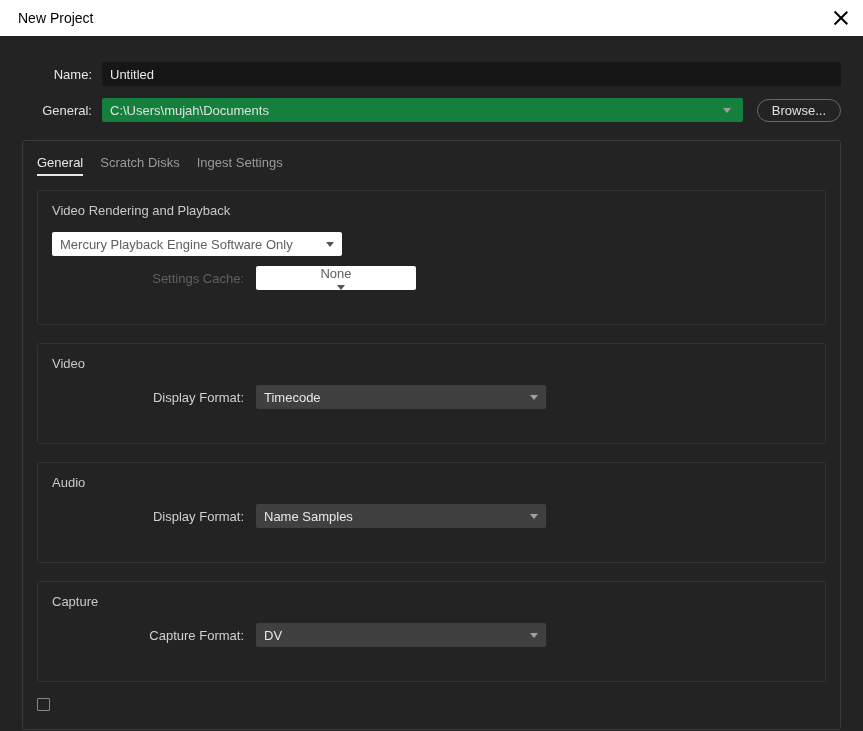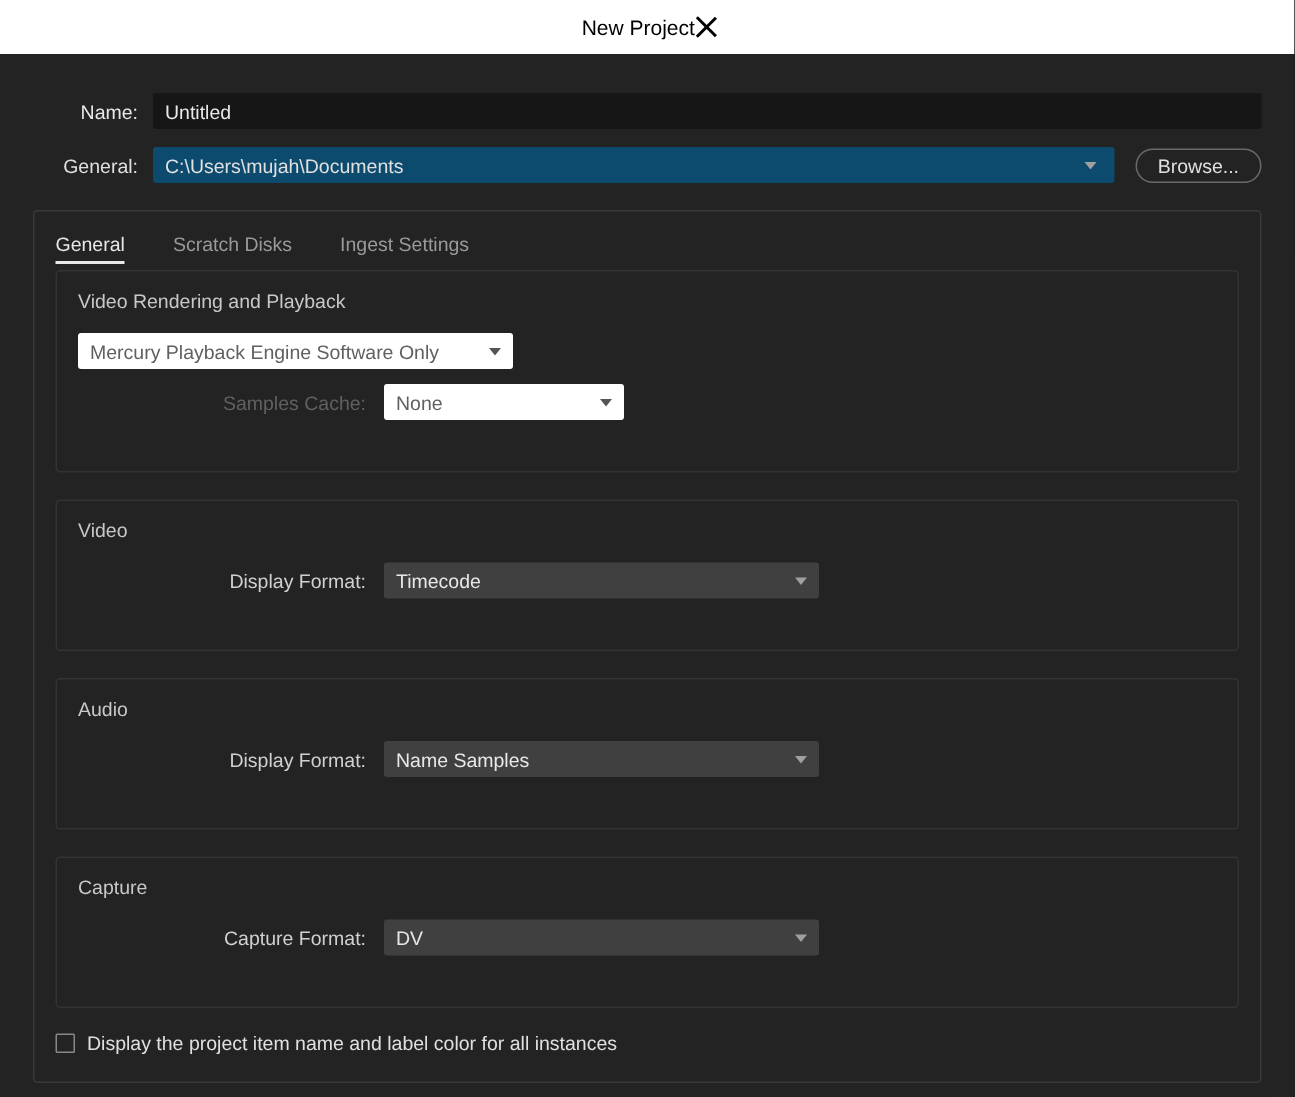--- a/index.html
+++ b/index.html
@@ -10,21 +10,21 @@
       color: #a0a0a0;
       width: 863px;
       height: 731px;
       overflow: hidden;
     }
     .titlebar {
       background: #ffffff;
       height: 36px;
       display: flex;
       align-items: center;
-      justify-content: center;
+      justify-content: space-between;
       padding: 0 14px 0 18px;
     }
     .titlebar-text {
       color: #000;
       font-size: 14px;
     }
     .close-x {
       width: 16px;
       height: 16px;
       position: relative;
@@ -67,21 +67,21 @@
       height: 24px;
       padding: 0 8px;
       color: #e8e8e8;
       font-size: 13px;
       outline: none;
     }
     .location-row .label-col { color: #e0e0e0; }
 
     .location-select {
       flex: 1;
-      background: #0c4a6e;
+      background: #15803d;
       border: none;
       border-radius: 2px;
       height: 24px;
       padding: 0 8px;
       color: #e0e0e0;
       font-size: 13px;
       display: flex;
       align-items: center;
       justify-content: space-between;
       cursor: pointer;
@@ -101,22 +101,22 @@
     }
 
     .tab-panel {
       margin-top: 18px;
       border: 1px solid #3a3a3a;
       border-radius: 3px;
       padding: 10px 14px 18px 14px;
     }
     .tab-strip {
       display: flex;
-      gap: 32px;
-      margin-bottom: 4px;
+      gap: 17px;
+      margin-bottom: 14px;
     }
     .tab {
       color: #9a9a9a;
       font-size: 13px;
       padding: 4px 0;
       cursor: pointer;
     }
     .tab.active {
       color: #e8e8e8;
       border-bottom: 2px solid #e8e8e8;
@@ -157,21 +157,21 @@
       padding: 0 8px;
       color: #e8e8e8;
       font-size: 13px;
       display: flex;
       align-items: center;
       justify-content: space-between;
       cursor: pointer;
       min-width: 160px;
     }
     .dropdown.w290 { width: 290px; }
-    .dropdown.w160 { width: 160px; }
+    .dropdown.w160 { width: 160px; flex-direction: column; }
     .dropdown.disabled {
       background: #ffffff;
       color: #606060;
       cursor: default;
     }
     .caret {
       width: 0;
       height: 0;
       border-left: 4px solid transparent;
       border-right: 4px solid transparent;
@@ -233,21 +233,21 @@
 
     <div class="group">
       <div class="group-title">Video Rendering and Playback</div>
       <div class="group-row">
         <div class="dropdown w290 disabled">
           <span>Mercury Playback Engine Software Only</span>
           <span class="caret"></span>
         </div>
       </div>
       <div class="group-row">
-        <div class="g-label dim">Samples Cache:</div>
+        <div class="g-label dim">Settings Cache:</div>
         <div class="dropdown w160 disabled">
           <span>None</span>
           <span class="caret"></span>
         </div>
       </div>
     </div>
 
     <div class="group">
       <div class="group-title">Video</div>
       <div class="group-row">
@@ -276,17 +276,16 @@
         <div class="g-label">Capture Format:</div>
         <div class="dropdown w290">
           <span>DV</span>
           <span class="caret"></span>
         </div>
       </div>
     </div>
 
     <div class="check-row">
       <div class="checkbox"></div>
-      <span class="check-label">Display the project item name and label color for all instances</span>
     </div>
 
   </div>
 </div>
 
 </body></html>

